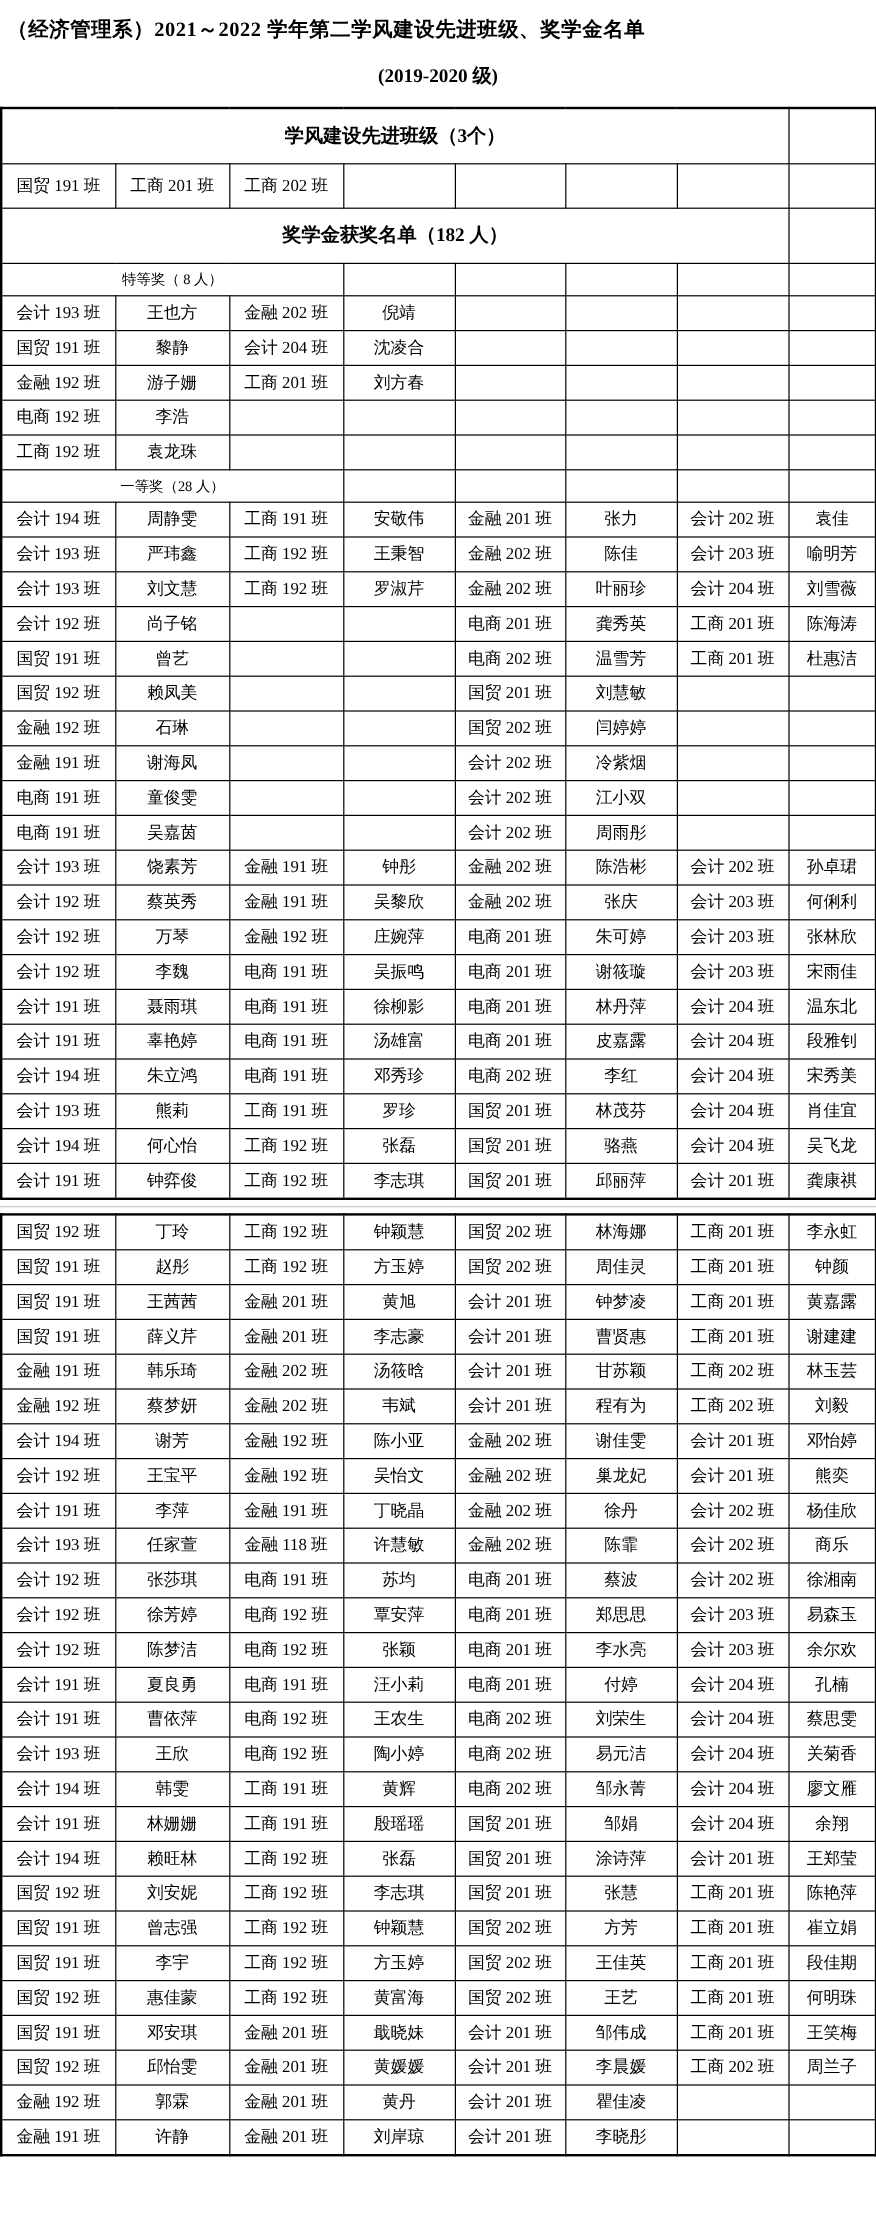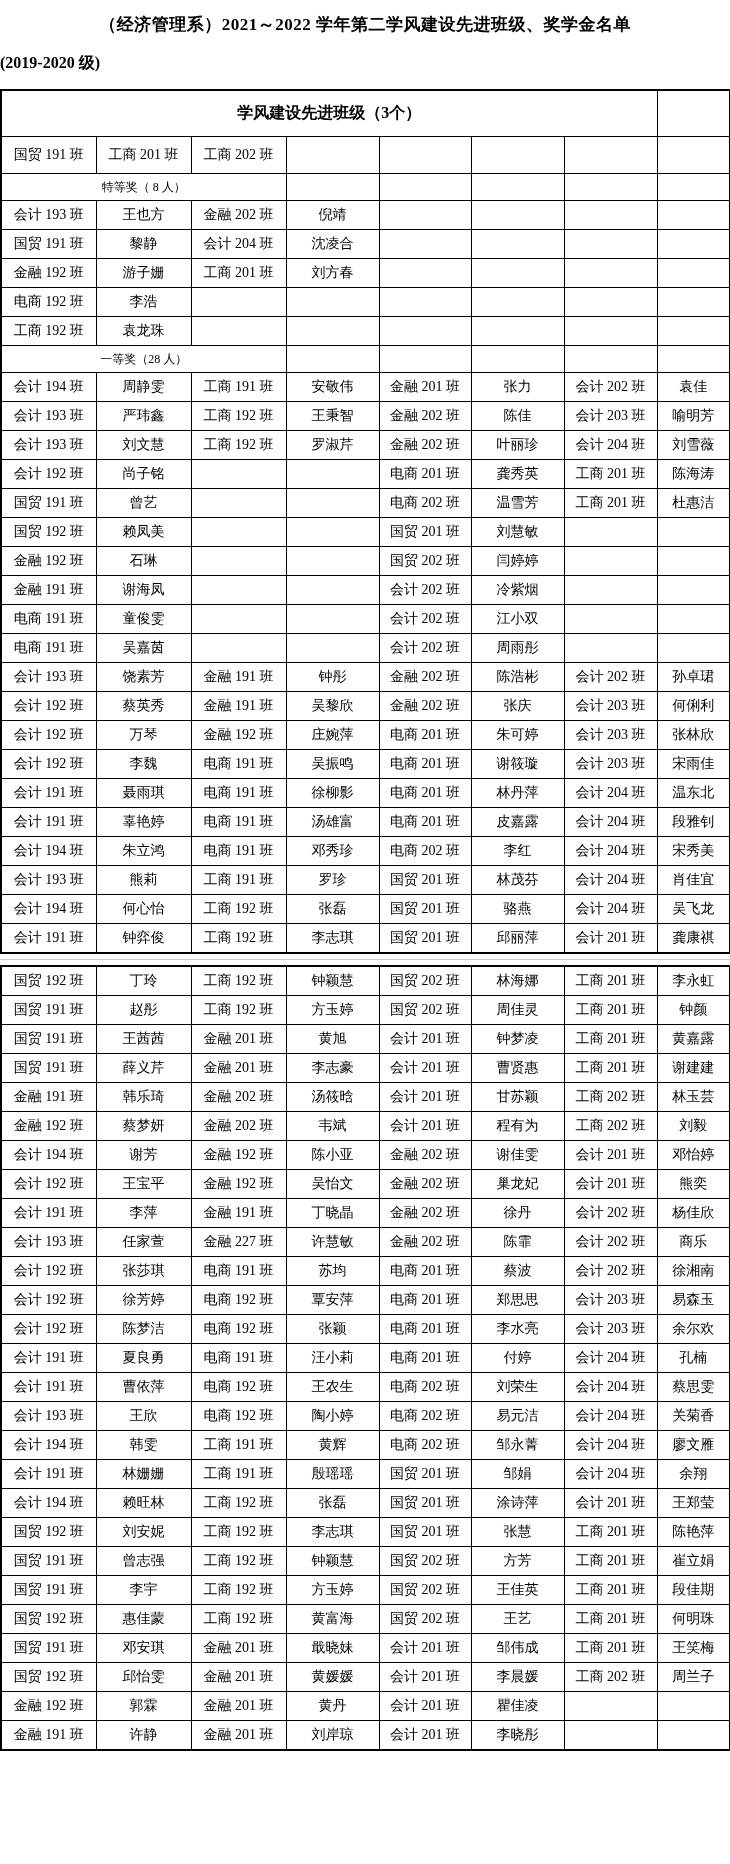--- a/index.html
+++ b/index.html
@@ -2,25 +2,25 @@
 <html><head>
 <meta charset="utf-8">
 <style>
   html, body { margin: 0; padding: 0; }
   body {
     width: 730px; height: 1864px; overflow: hidden;
     background: #ffffff; color: #000;
     font-family: "Liberation Serif", "DejaVu Serif", serif;
   }
   .doc-title-1 {
-    margin: 13px 6px 0 6px; text-align: center;
+    margin: 13px 6px 0 6px; text-align: left;
     font-size: 17px; font-weight: bold; letter-spacing: 0.5px;
   }
   .doc-title-2 {
-    margin: 17px 0 15px 0; 
+    margin: 17px 0 15px 0; text-align: center;
     font-size: 16px; font-weight: bold;
   }
   table.grid {
     border-collapse: collapse; table-layout: fixed;
     width: 729px; margin: 0;
   }
   table.grid td {
     border: 1px solid #000; padding: 0 1px;
     text-align: center; vertical-align: middle;
     overflow: hidden; white-space: nowrap;
@@ -62,20 +62,24 @@
         <tr class="classes">
           <td>国贸 191 班</td>
           <td>工商 201 班</td>
           <td>工商 202 班</td>
           <td></td>
           <td></td>
           <td></td>
           <td></td>
           <td></td>
         </tr>
+        <tr class="banner">
+          <td colspan="7">奖学金获奖名单（182 人）</td>
+          <td></td>
+        </tr>
         <tr class="section">
           <td colspan="3">特等奖（ 8 人）</td>
           <td></td>
           <td></td>
           <td></td>
           <td></td>
           <td></td>
         </tr>
         <tr class="data">
           <td>会计 193 班</td>
@@ -438,21 +442,21 @@
           <td>金融 191 班</td>
           <td>丁晓晶</td>
           <td>金融 202 班</td>
           <td>徐丹</td>
           <td>会计 202 班</td>
           <td>杨佳欣</td>
         </tr>
         <tr class="data">
           <td>会计 193 班</td>
           <td>任家萱</td>
-          <td>金融 227 班</td>
+          <td>金融 118 班</td>
           <td>许慧敏</td>
           <td>金融 202 班</td>
           <td>陈霏</td>
           <td>会计 202 班</td>
           <td>商乐</td>
         </tr>
         <tr class="data">
           <td>会计 192 班</td>
           <td>张莎琪</td>
           <td>电商 191 班</td>

